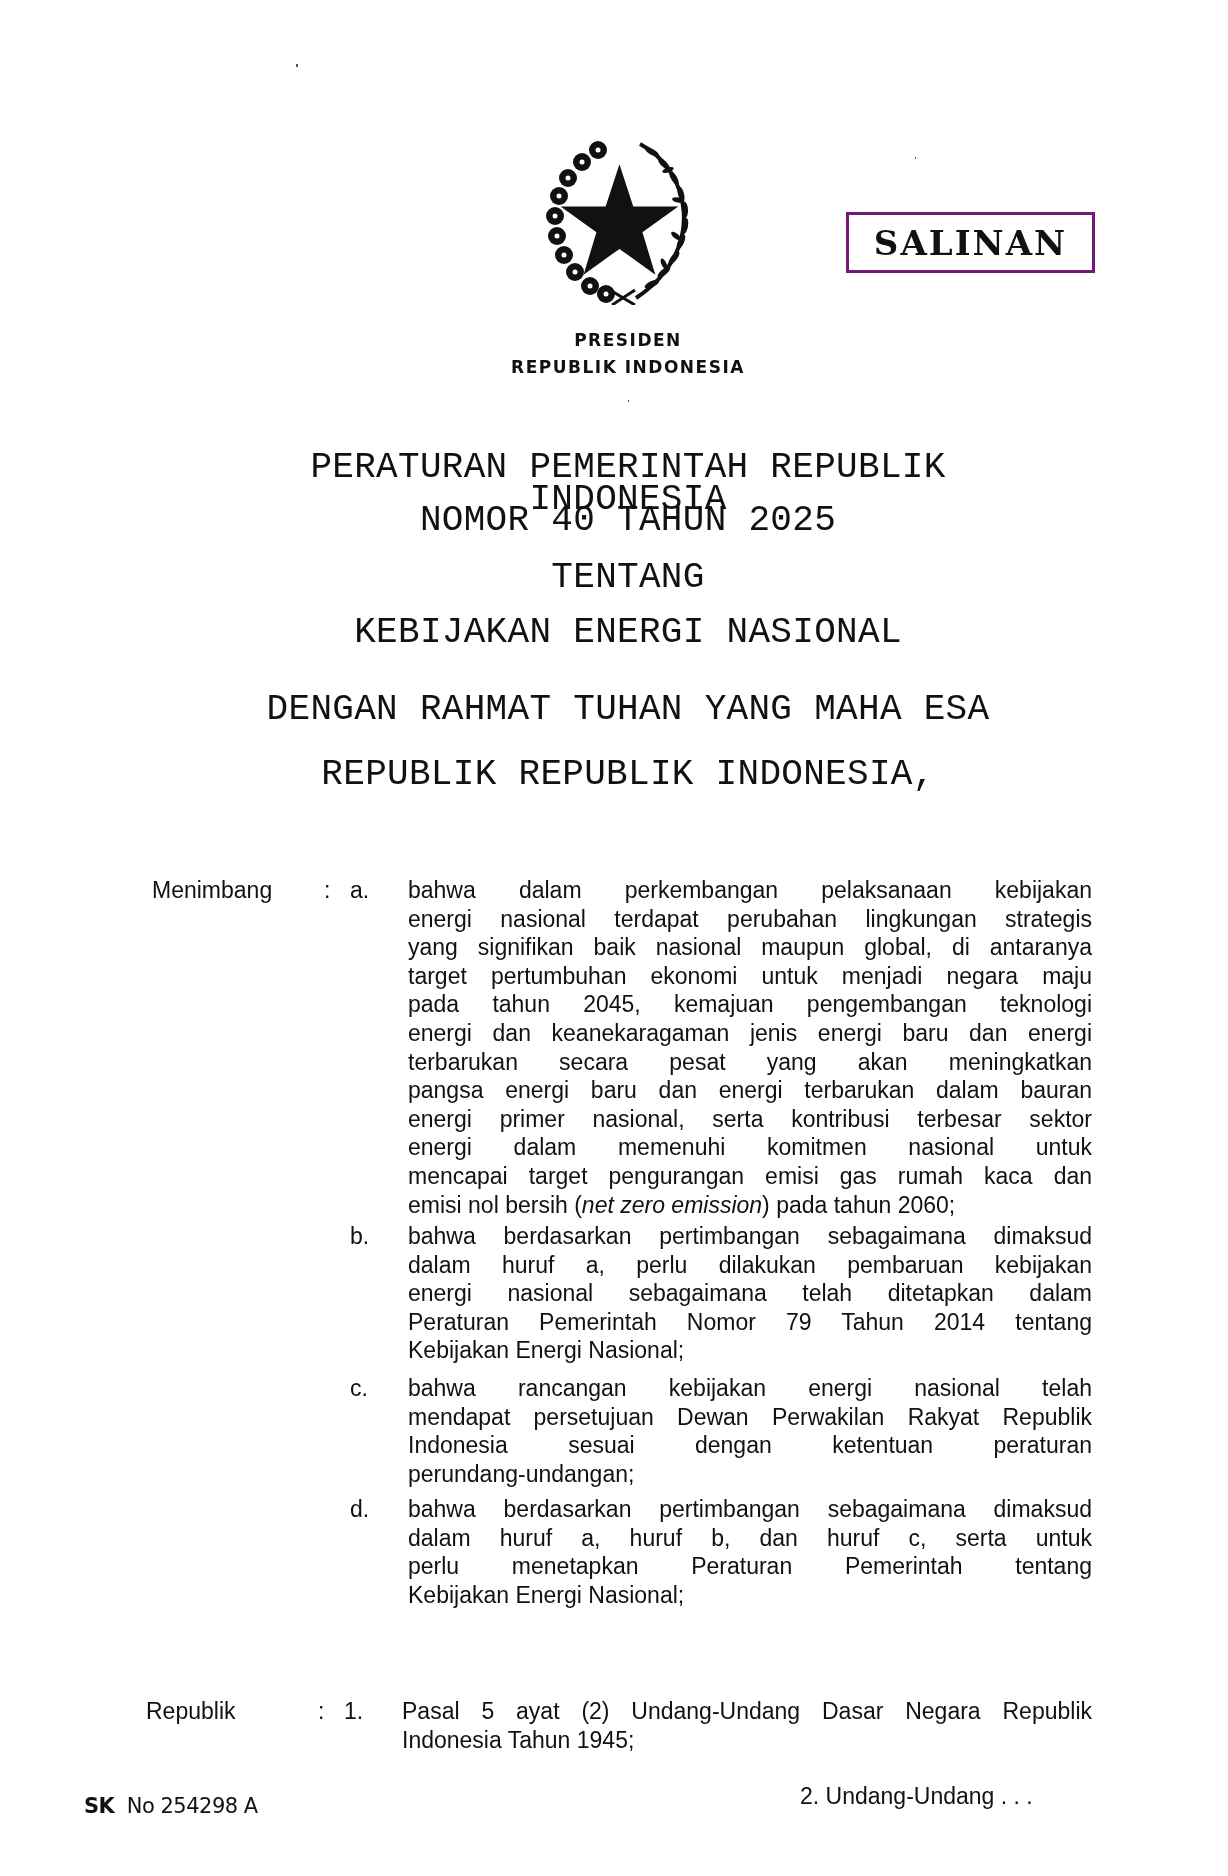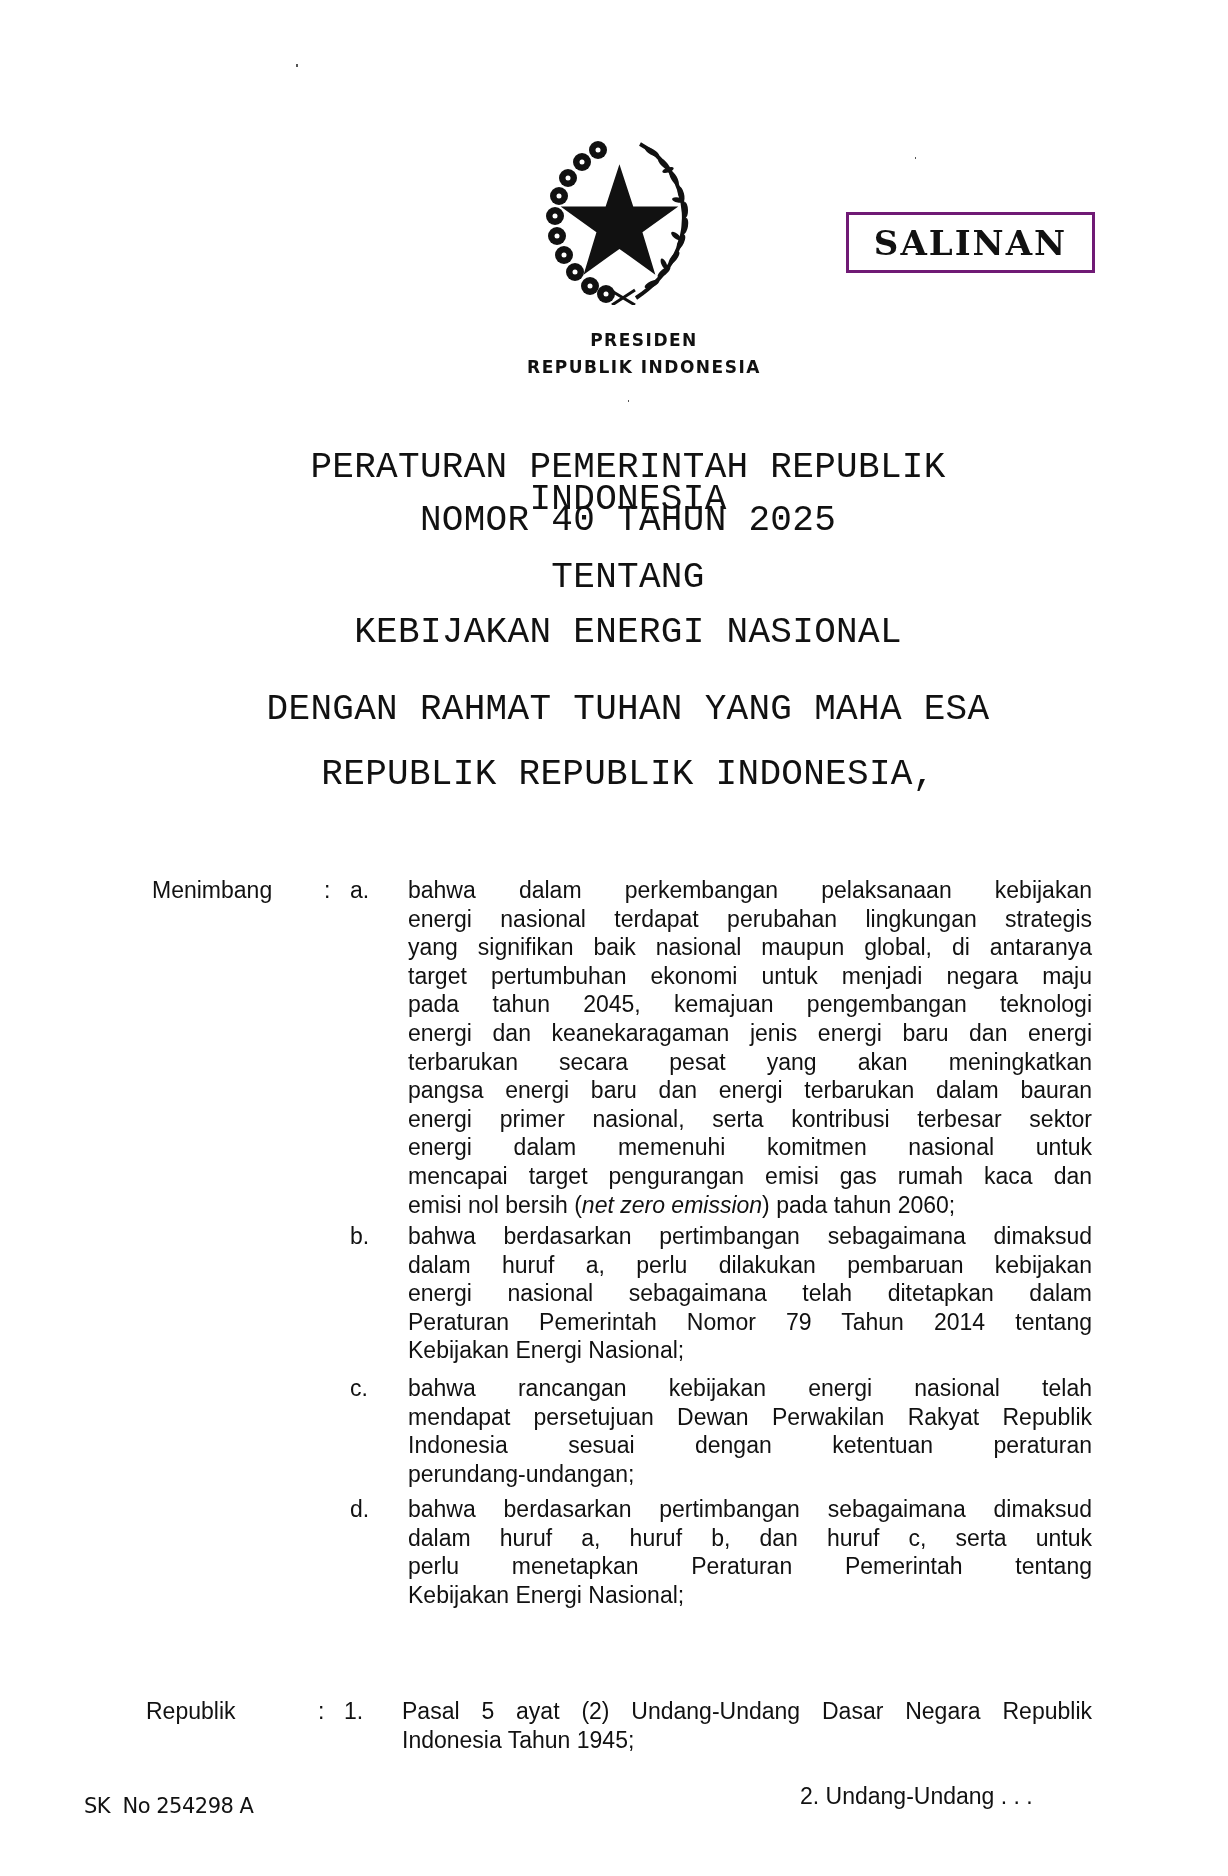--- a/index.html
+++ b/index.html
@@ -5,21 +5,21 @@
   html, body { margin: 0; padding: 0; background: #ffffff; }
   body {
     width: 1228px; height: 1876px; position: relative; overflow: hidden;
     color: #111111;
     font-family: "DejaVu Serif", "Liberation Serif", serif;
   }
   .abs { position: absolute; }
   
   .emblem { left: 540px; top: 140px; width: 165px; height: 165px; }
   .lh-text {
-    left: 444px; width: 400px; text-align: center;
+    left: 428px; width: 400px; text-align: center;
     font-family: "DejaVu Sans", "Liberation Sans", sans-serif;
     font-weight: bold; font-size: 17px; letter-spacing: 1.5px;
   }
   .lh1 { top: 330px; }
   .lh2 { top: 357px; }
   .salinan-box {
     left: 846px; top: 212px; width: 243px; height: 55px;
     border: 3px solid #701a75; display: flex; align-items: center; justify-content: center;
   }
   .salinan-text {
@@ -49,21 +49,21 @@
   .m-label { left: 146px; }
   .m-colon { left: 318px; }
   .m-marker { left: 344px; }
   .m-para { left: 402px; width: 690px; }
   .continuation { left: 800px; }
   .sk-no {
     left: 84px; top: 1794px;
     font-family: "DejaVu Sans", "Liberation Sans", sans-serif;
     font-size: 21px; letter-spacing: -0.5px;
   }
-  .sk-no b { font-weight: normal; }
+  .sk-no b { font-weight: bold; }
   i { font-style: italic; }
 </style>
 </head>
 <body>
 
 <div class="abs speck" style="left:296px;top:64px;"></div>
 
 <div class="abs emblem">
   <svg width="165" height="165" viewBox="0 0 165 165">
 

